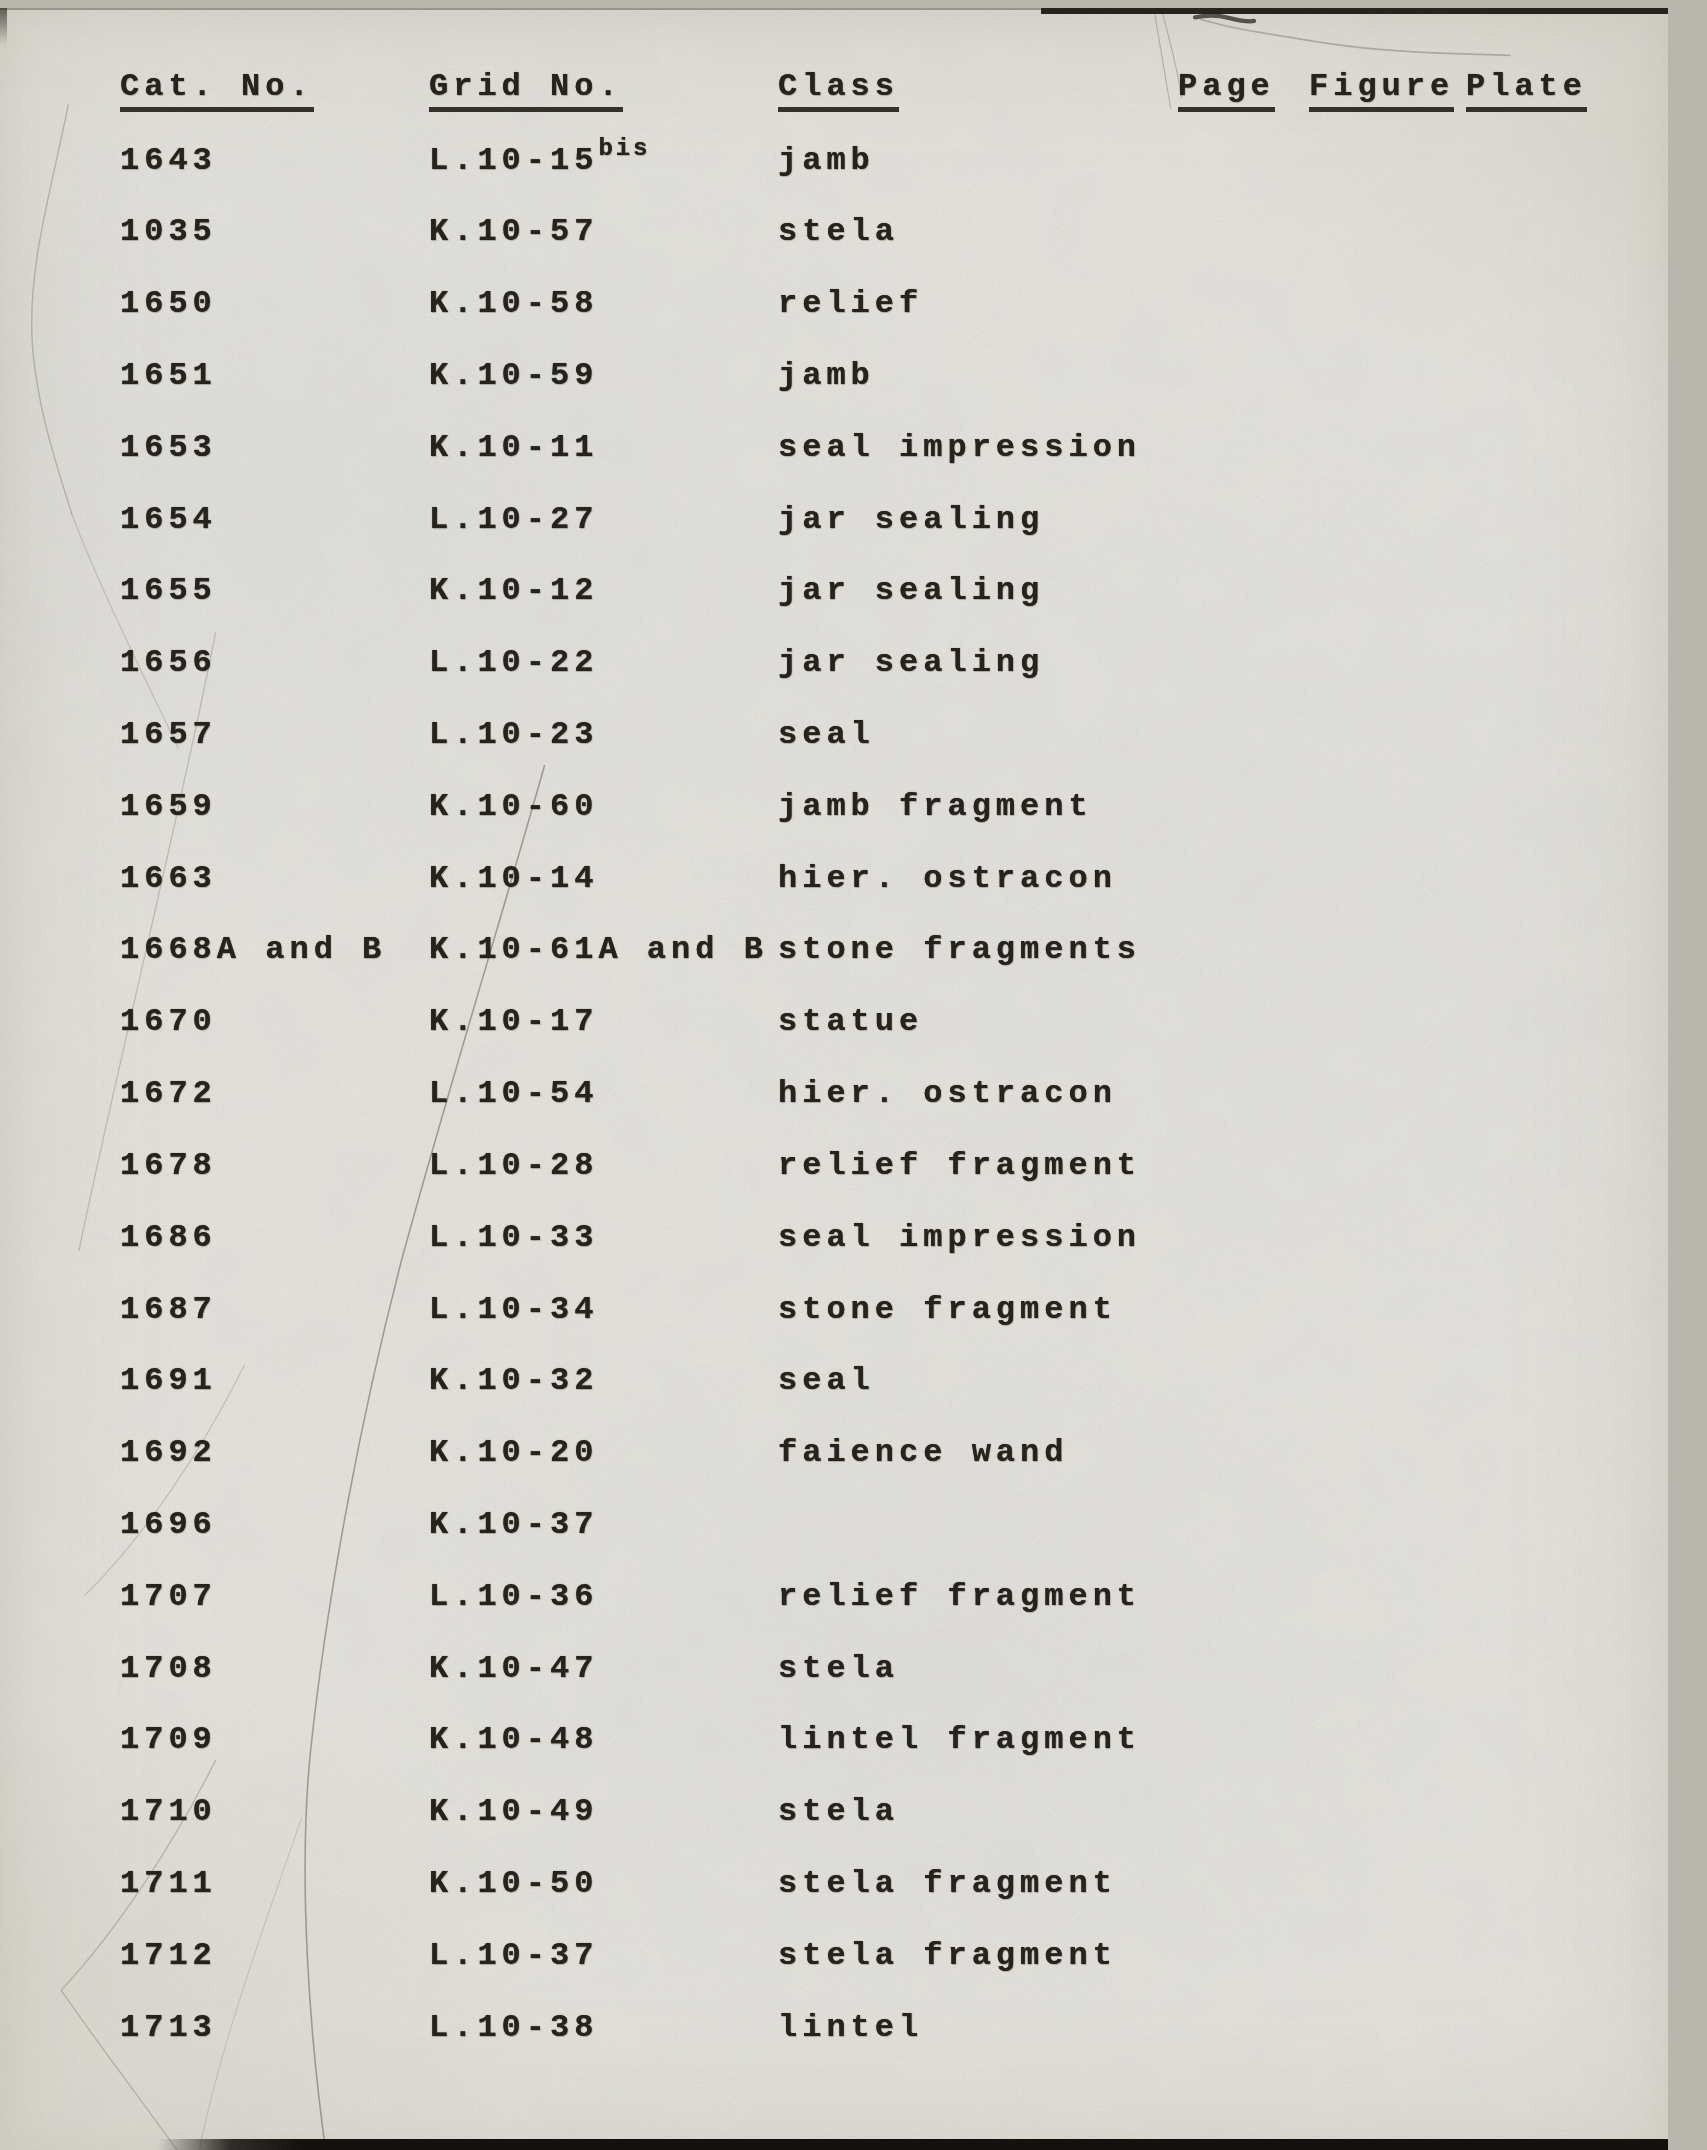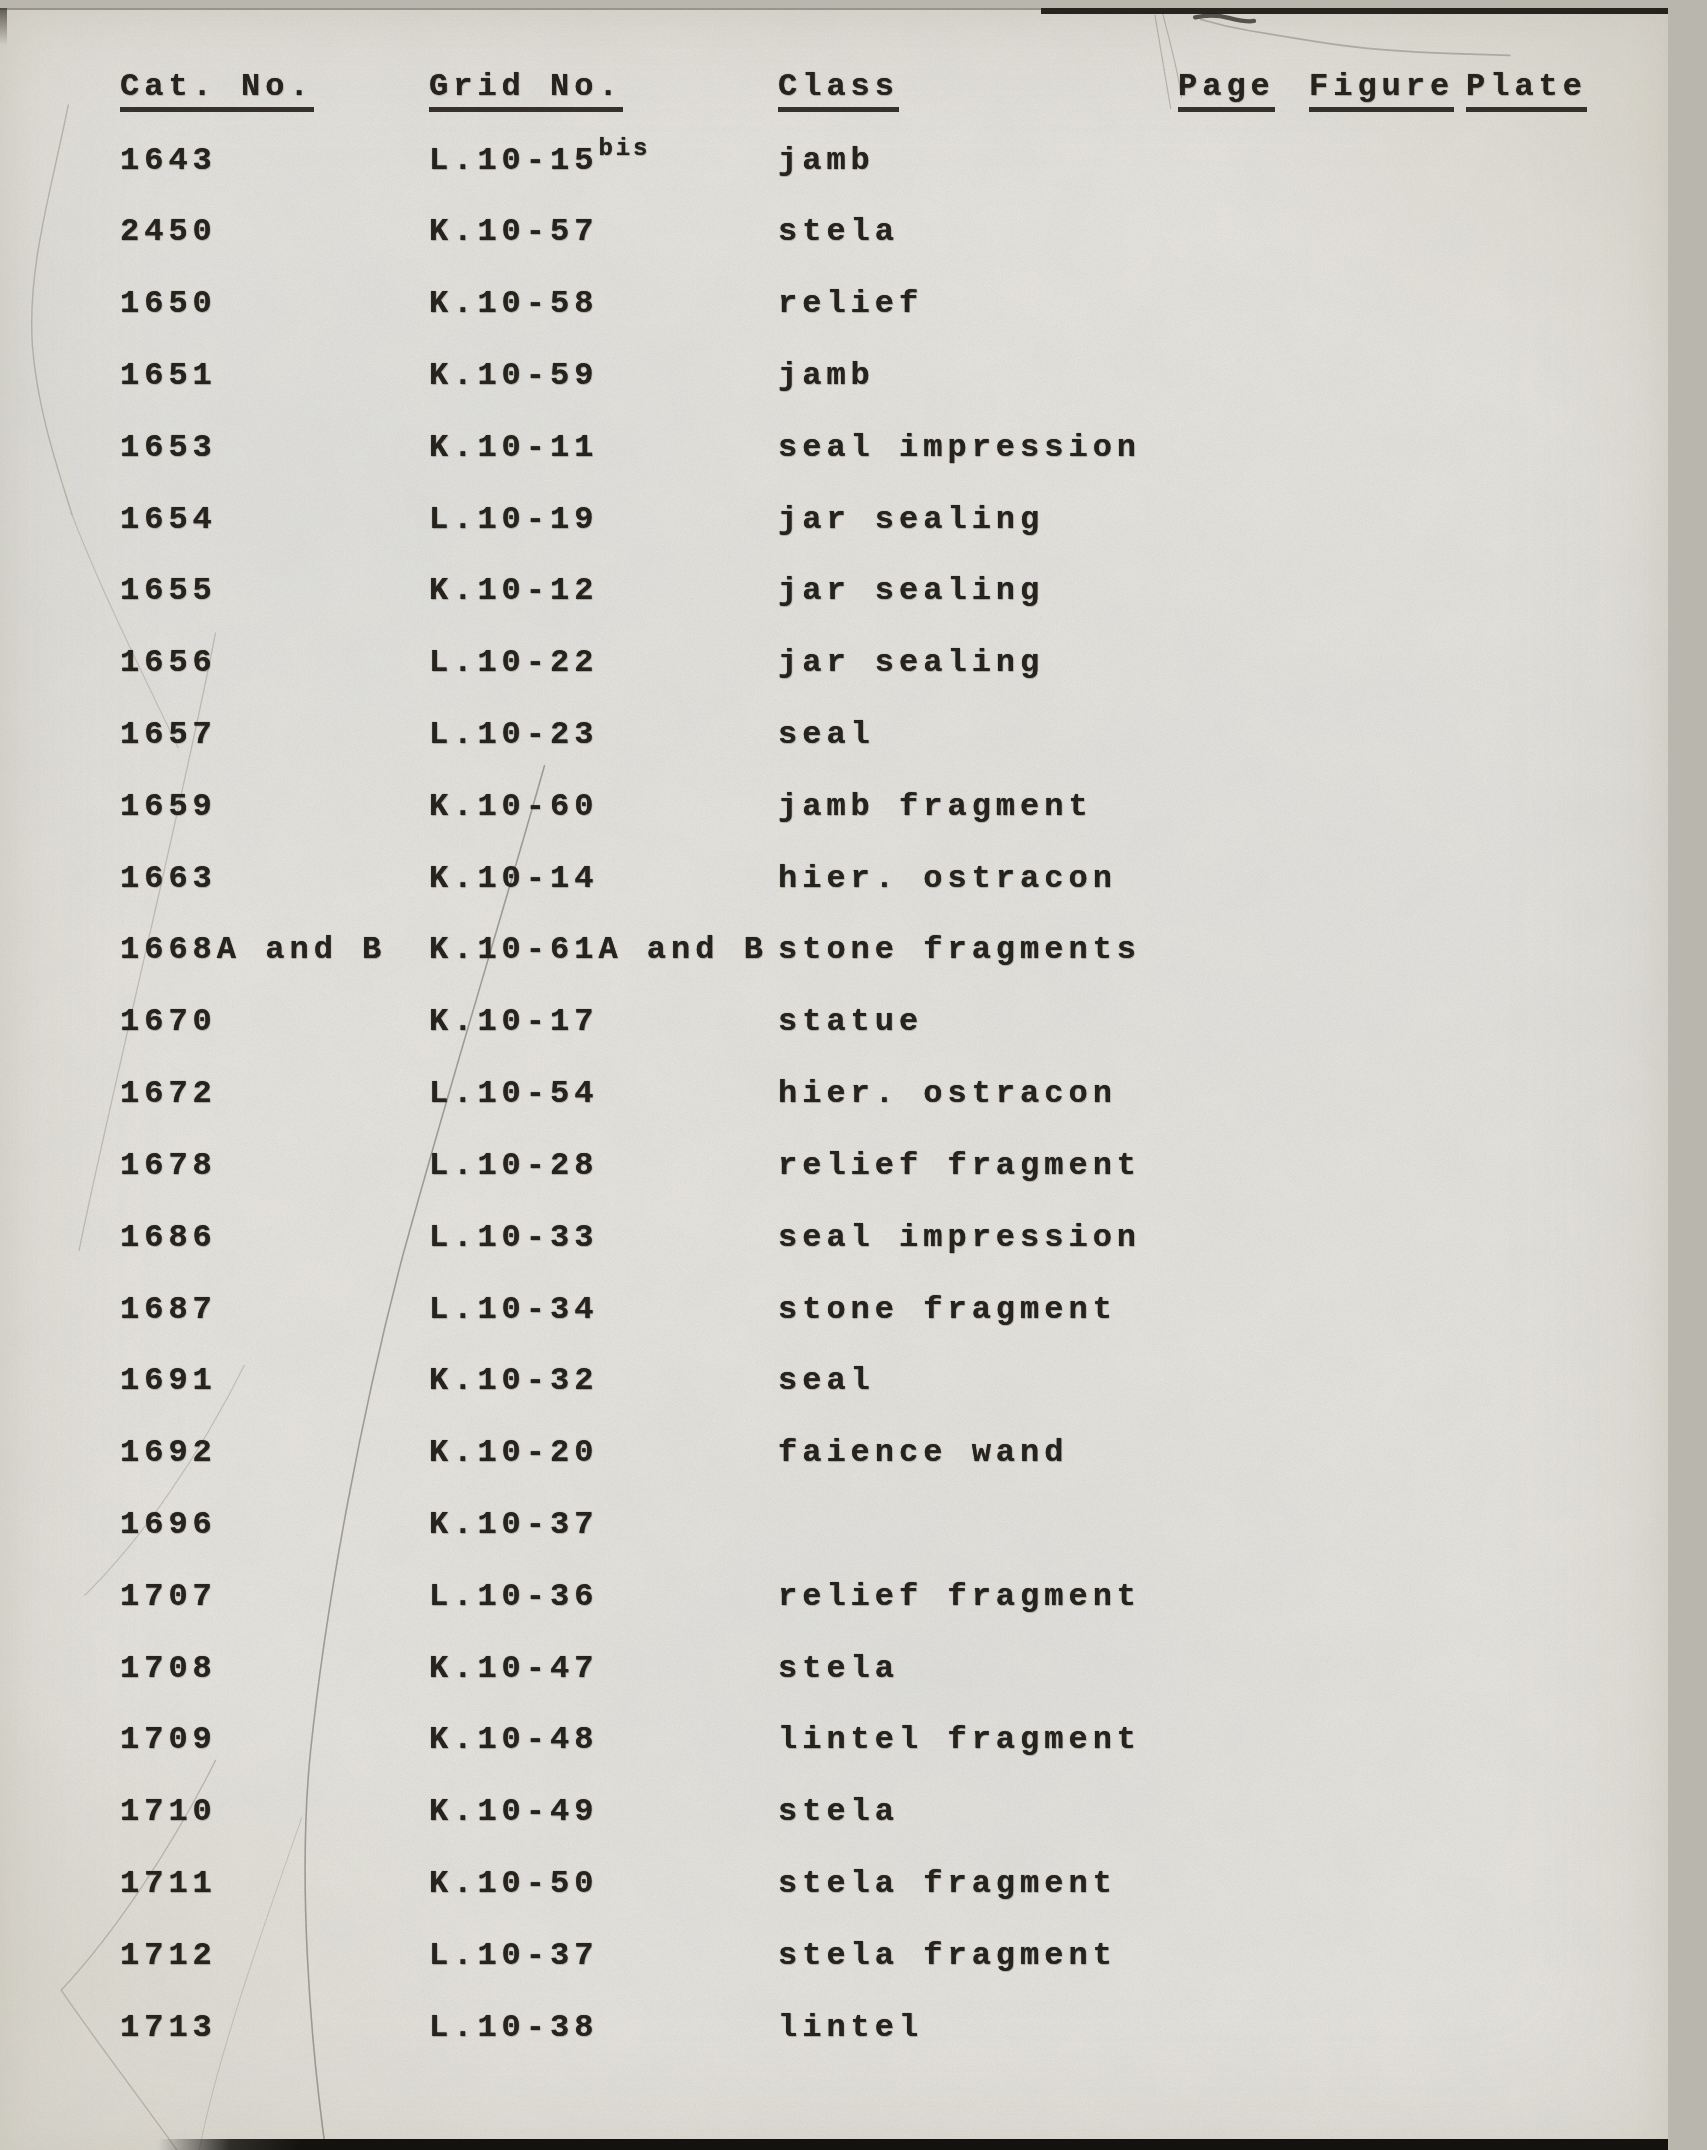--- a/index.html
+++ b/index.html
@@ -117,21 +117,21 @@
     <span class="type colh col-plate">Plate</span>
 
     <div id="rows-host">
       <div class="row" style="top: 134px;">
         <span class="type cell cell-cat">1643</span>
         <span class="type cell cell-grid"><span class="base">L.10-15</span><span class="sup">bis</span></span>
         <span class="type cell cell-class">jamb</span>
       </div>
 
       <div class="row" style="top: 205px;">
-        <span class="type cell cell-cat">2450</span>
+        <span class="type cell cell-cat">1035</span>
         <span class="type cell cell-grid"><span class="base">K.10-57</span><span class="sup"></span></span>
         <span class="type cell cell-class">stela</span>
       </div>
 
       <div class="row" style="top: 277px;">
         <span class="type cell cell-cat">1650</span>
         <span class="type cell cell-grid"><span class="base">K.10-58</span><span class="sup"></span></span>
         <span class="type cell cell-class">relief</span>
       </div>
 
@@ -142,21 +142,21 @@
       </div>
 
       <div class="row" style="top: 421px;">
         <span class="type cell cell-cat">1653</span>
         <span class="type cell cell-grid"><span class="base">K.10-11</span><span class="sup"></span></span>
         <span class="type cell cell-class">seal impression</span>
       </div>
 
       <div class="row" style="top: 493px;">
         <span class="type cell cell-cat">1654</span>
-        <span class="type cell cell-grid"><span class="base">L.10-19</span><span class="sup"></span></span>
+        <span class="type cell cell-grid"><span class="base">L.10-27</span><span class="sup"></span></span>
         <span class="type cell cell-class">jar sealing</span>
       </div>
 
       <div class="row" style="top: 564px;">
         <span class="type cell cell-cat">1655</span>
         <span class="type cell cell-grid"><span class="base">K.10-12</span><span class="sup"></span></span>
         <span class="type cell cell-class">jar sealing</span>
       </div>
 
       <div class="row" style="top: 636px;">

